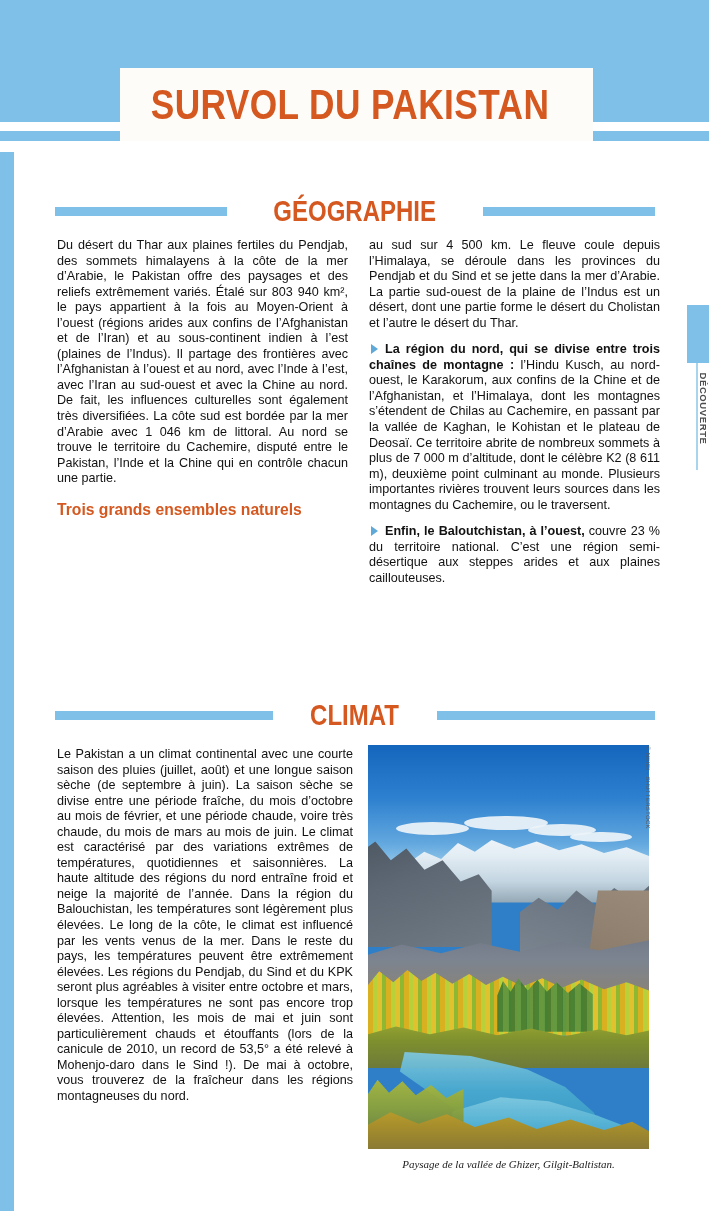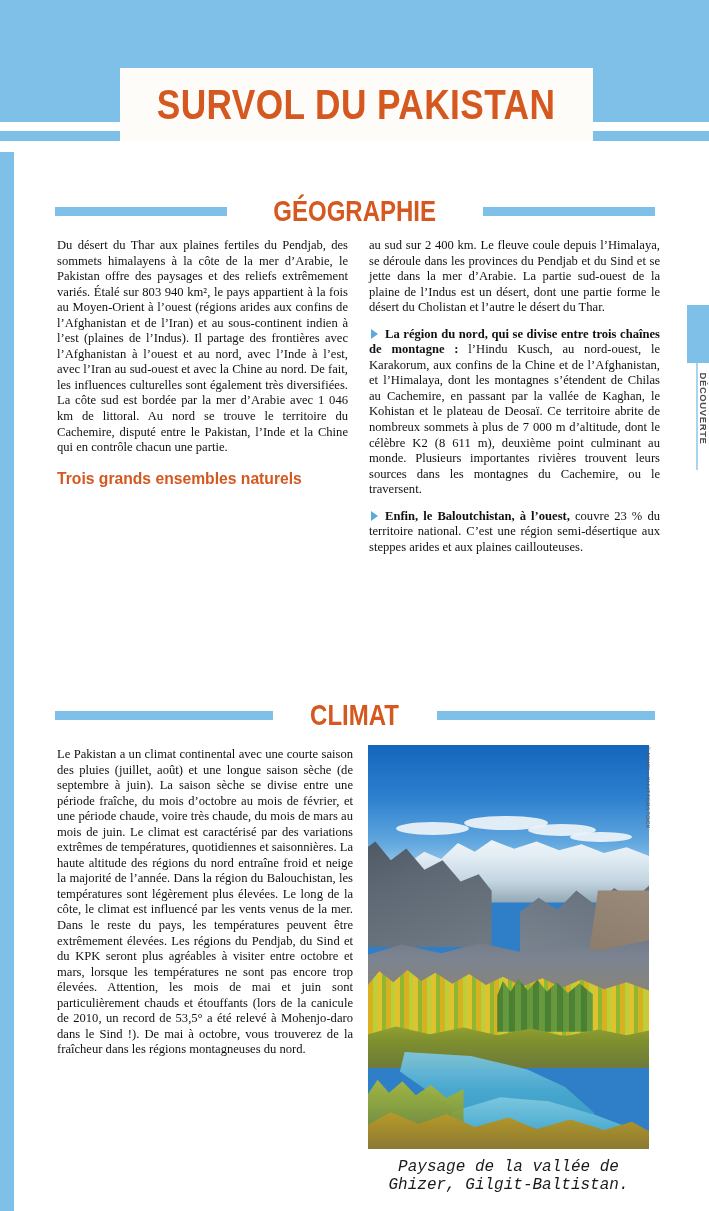--- a/index.html
+++ b/index.html
@@ -83,21 +83,21 @@
   }
   .title-plaque {
     position: absolute;
     left: 120px;
     top: 68px;
     width: 473px;
     height: 73px;
     background: #fdfcf8;
     display: flex;
     align-items: center;
-    justify-content: center;
+    justify-content: flex-end;
   }
   .page-title {
     font-family: "Liberation Sans Narrow", "Liberation Sans", sans-serif;
     font-weight: 700;
     font-size: 43px;
     line-height: 1;
     letter-spacing: 0.5px;
     color: #d4581f;
     transform: scaleX(0.82);
     transform-origin: center;
@@ -133,21 +133,20 @@
   .col {
     position: absolute;
     font-size: 12.6px;
     line-height: 15.55px;
     text-align: justify;
     color: #111;
     font-family: "Liberation Sans Narrow", "Liberation Sans", sans-serif;
   }
   .col p {
     margin: 0;
-    font-family: Liberation Serif, serif;
   }
   .col p + p {
     margin-top: 11px;
   }
   .sub-head {
     font-family: "Liberation Sans Narrow", "Liberation Sans", sans-serif;
     font-weight: 700;
     font-size: 16.5px;
     line-height: 1.1;
     color: #d4581f;
@@ -361,23 +360,23 @@
     white-space: nowrap;
     transform: rotate(90deg);
     transform-origin: left top;
   }
   .caption {
     position: absolute;
     left: 368px;
     top: 1158px;
     width: 281px;
     text-align: center;
-    font-family: Liberation Mono, monospace;
+    font-family: Liberation Serif, serif;
     font-style: italic;
-    font-size: 16px;
+    font-size: 11px;
     color: #1a1a1a;
   }
 </style>
 </head>
 <body>
 
 <div class="page">
 
   <div class="left-rule"></div>
   <div class="left-rule-white"></div>
@@ -403,21 +402,21 @@
     <div class="sec-title">GÉOGRAPHIE</div>
     <div class="rule"></div>
   </div>
 
   <div class="col" style="left:57px; top:238px; width:291px;">
     <p>Du désert du Thar aux plaines fertiles du Pendjab, des sommets himalayens à la côte de la mer d’Arabie, le Pakistan offre des paysages et des reliefs extrêmement variés. Étalé sur 803 940 km², le pays appartient à la fois au Moyen-Orient à l’ouest (régions arides aux confins de l’Afghanistan et de l’Iran) et au sous-continent indien à l’est (plaines de l’Indus). Il partage des frontières avec l’Afghanistan à l’ouest et au nord, avec l’Inde à l’est, avec l’Iran au sud-ouest et avec la Chine au nord. De fait, les influences culturelles sont également très diversifiées. La côte sud est bordée par la mer d’Arabie avec 1 046 km de littoral. Au nord se trouve le territoire du Cachemire, disputé entre le Pakistan, l’Inde et la Chine qui en contrôle chacun une partie.</p>
     <div class="sub-head">Trois grands ensembles naturels</div>
   </div>
 
   <div class="col" style="left:369px; top:238px; width:291px;">
-    <p>au sud sur 2 400 km. Le fleuve coule depuis l’Himalaya, se déroule dans les provinces du Pendjab et du Sind et se jette dans la mer d’Arabie. La partie sud-ouest de la plaine de l’Indus est un désert, dont une partie forme le désert du Cholistan et l’autre le désert du Thar.</p>
+    <p>au sud sur 4 500 km. Le fleuve coule depuis l’Himalaya, se déroule dans les provinces du Pendjab et du Sind et se jette dans la mer d’Arabie. La partie sud-ouest de la plaine de l’Indus est un désert, dont une partie forme le désert du Cholistan et l’autre le désert du Thar.</p>
     <p class="bullet-para"><span class="tri"></span><span class="lead">La région du nord, qui se divise entre trois chaînes de montagne :</span><span> l’Hindu Kusch, au nord-ouest, le Karakorum, aux confins de la Chine et de l’Afghanistan, et l’Himalaya, dont les montagnes s’étendent de Chilas au Cachemire, en passant par la vallée de Kaghan, le Kohistan et le plateau de Deosaï. Ce territoire abrite de nombreux sommets à plus de 7 000 m d’altitude, dont le célèbre K2 (8 611 m), deuxième point culminant au monde. Plusieurs importantes rivières trouvent leurs sources dans les montagnes du Cachemire, ou le traversent.</span></p>
     <p class="bullet-para"><span class="tri"></span><span class="lead">Enfin, le Baloutchistan, à l’ouest,</span><span> couvre 23 % du territoire national. C’est une région semi-désertique aux steppes arides et aux plaines caillouteuses.</span></p>
   </div>
 
   <div class="section-head" style="top:700px;">
     <div class="rule"></div>
     <div class="sec-title">CLIMAT</div>
     <div class="rule"></div>
   </div>
 

